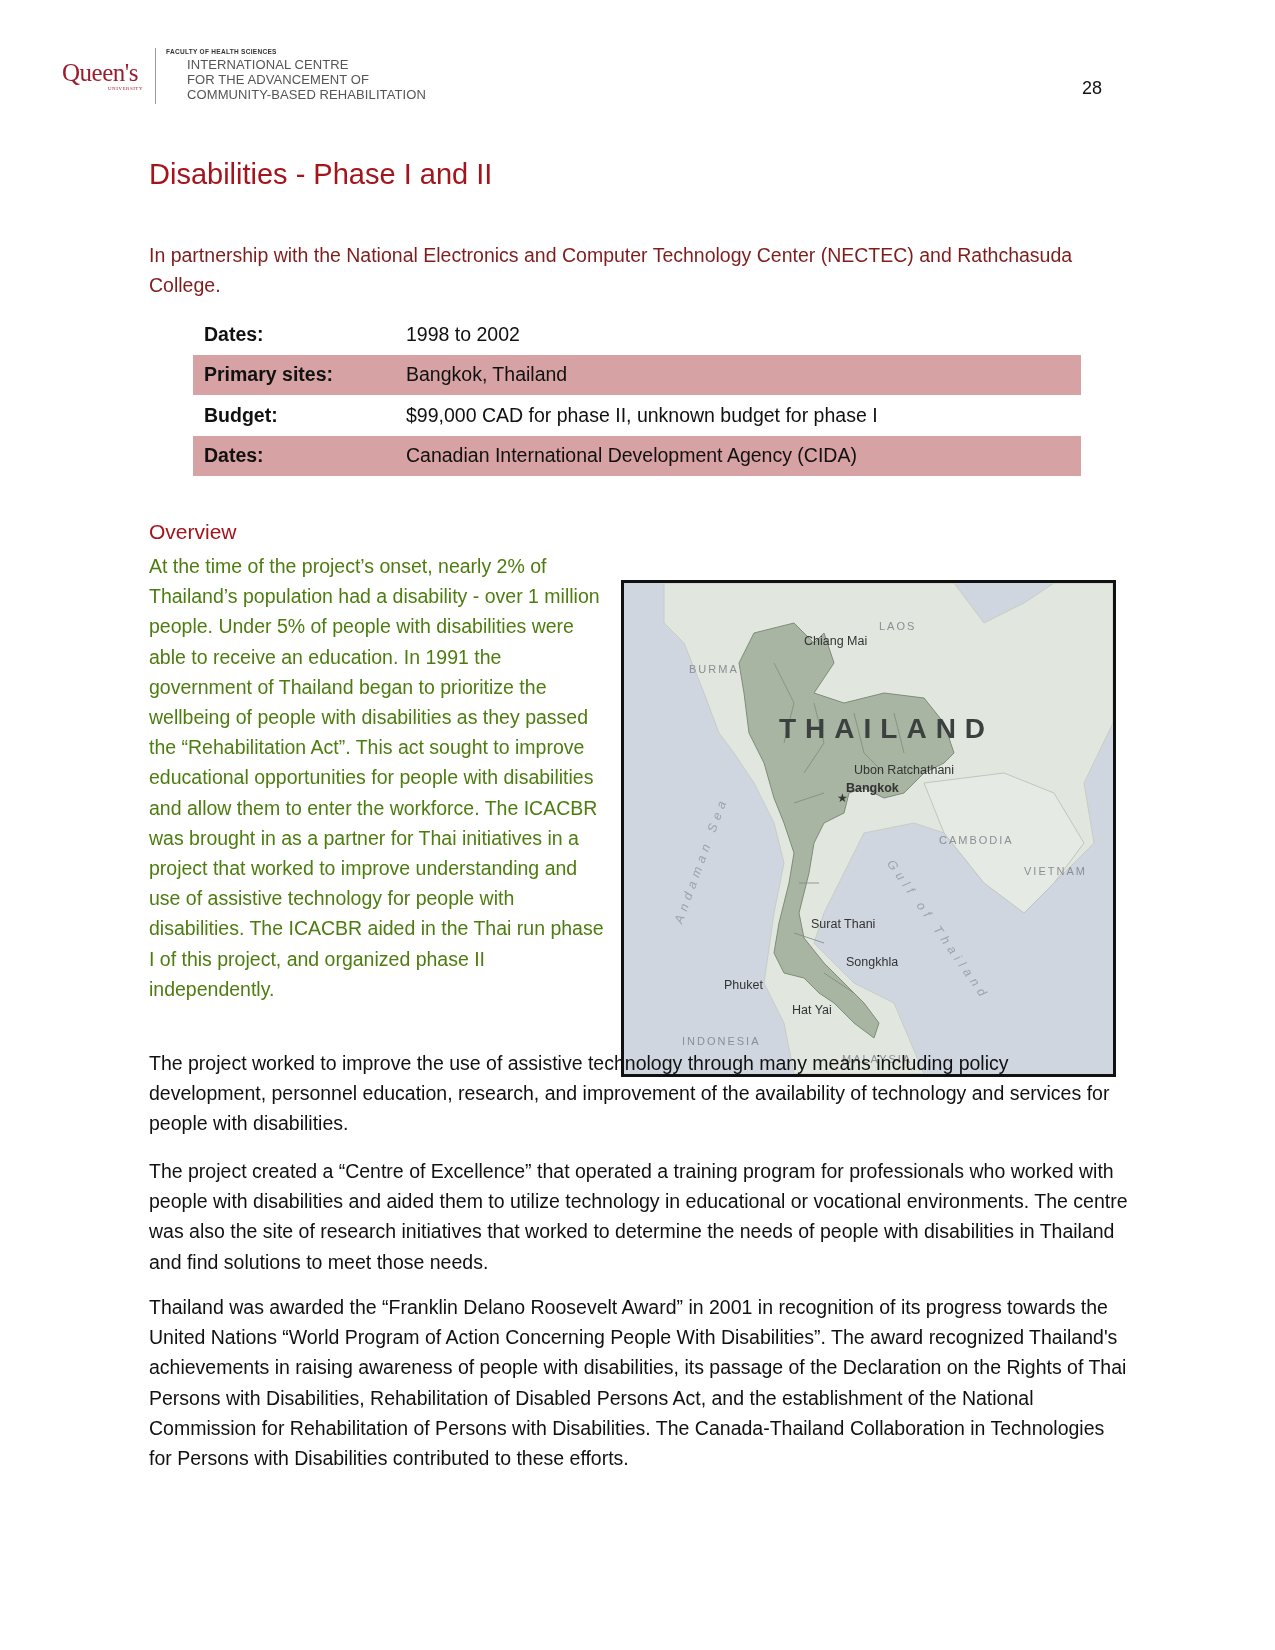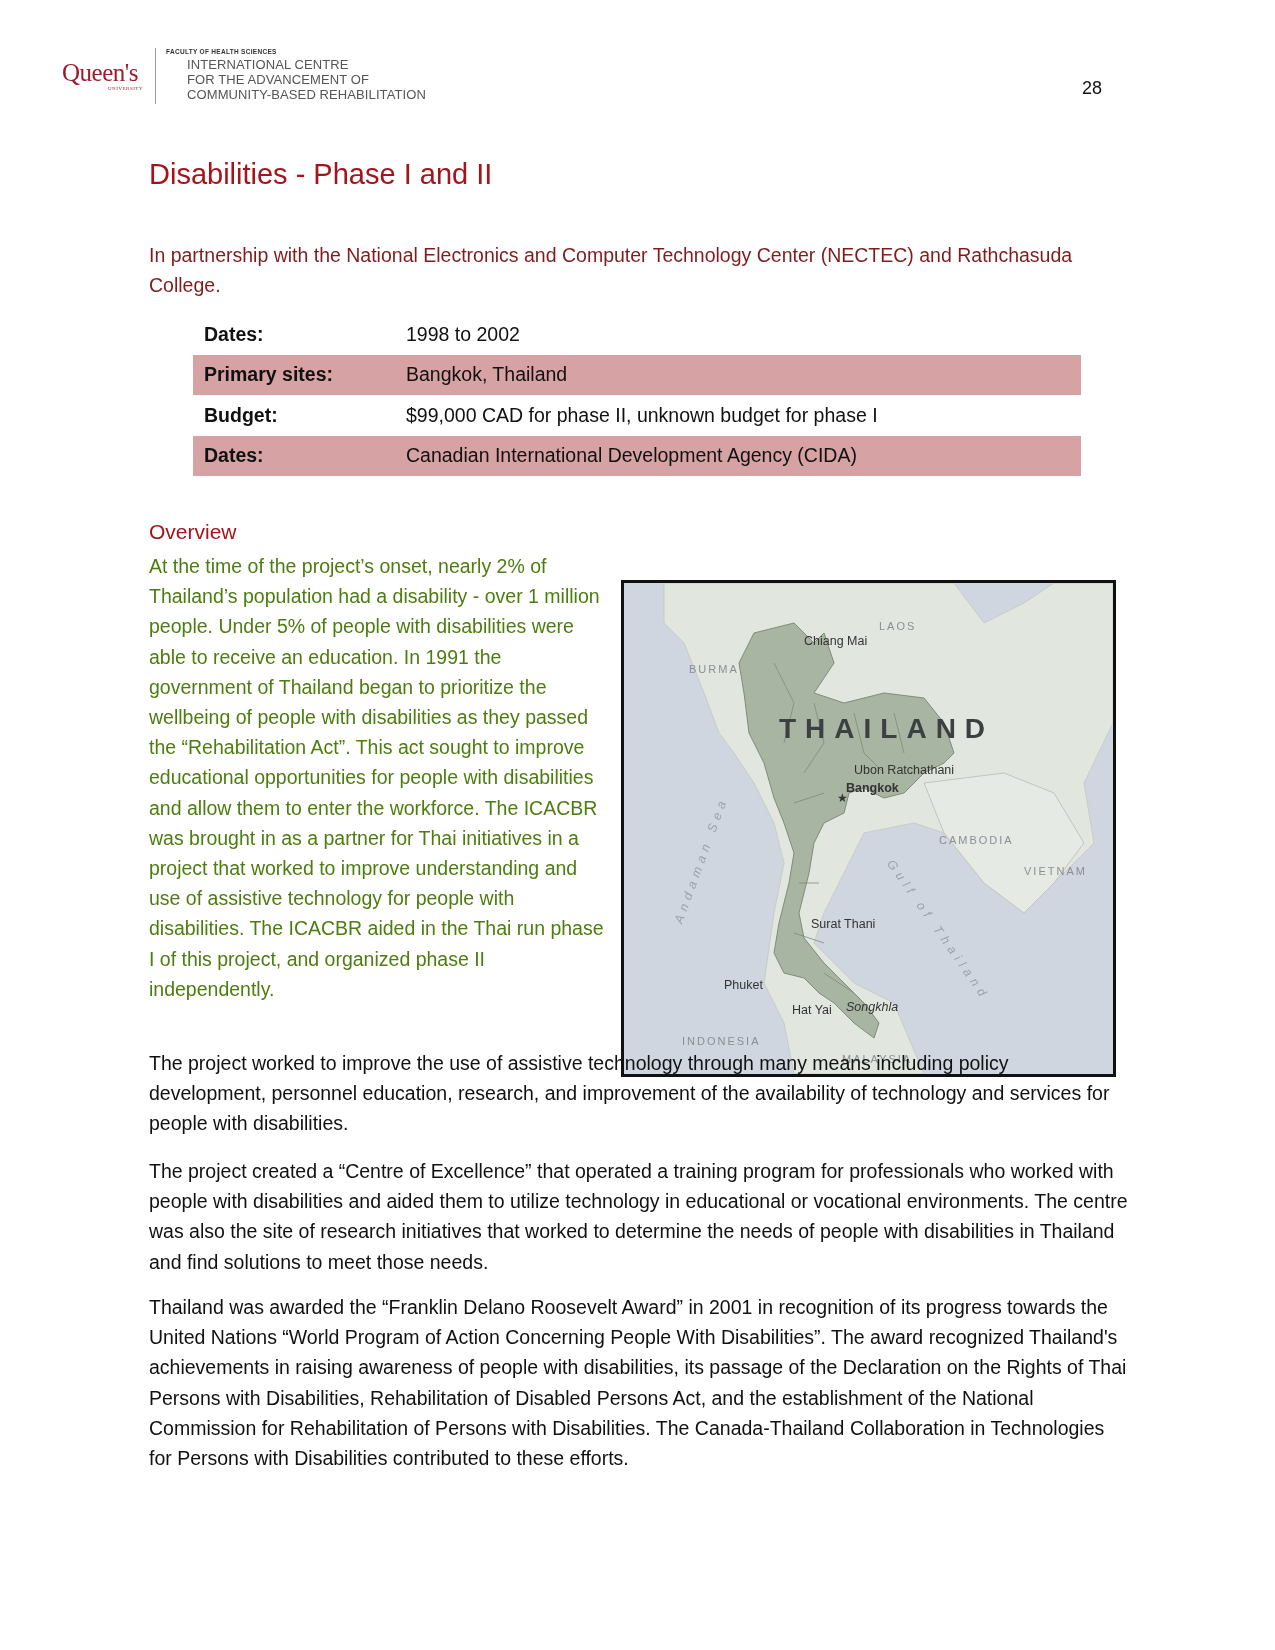--- a/index.html
+++ b/index.html
@@ -109,21 +109,21 @@
   <span class="map-label map-country" style="left:218px; top:470px;">MALAYSIA</span>
 
   <span class="map-label map-big" style="left:155px; top:130px;">THAILAND</span>
 
   <span class="map-label map-city" style="left:180px; top:51px;">Chiang Mai</span>
   <span class="map-label map-city" style="left:230px; top:180px;">Ubon Ratchathani</span>
   <span class="map-label map-city" style="left:222px; top:198px; font-weight:bold;">Bangkok</span>
   <span class="map-label" style="left:213px; top:208px; font-size:12px;">★</span>
   <span class="map-label map-city" style="left:187px; top:334px;">Surat Thani</span>
   <span class="map-label map-city" style="left:100px; top:395px;">Phuket</span>
-  <span class="map-label map-city" style="left:222px; top:417px;font-style:italic;">Songkhla</span>
+  <span class="map-label map-city" style="left:222px; top:372px;">Songkhla</span>
   <span class="map-label map-city" style="left:168px; top:420px;">Hat Yai</span>
 
   <span class="map-label map-sea" style="left:10px; top:270px; transform: rotate(-70deg);">Andaman Sea</span>
   <span class="map-label map-sea" style="left:230px; top:340px; transform: rotate(55deg);">Gulf of Thailand</span>
 </div>
 
 <div class="abs para p1">
   <span>The project worked to improve the use of assistive technology through many means including policy development, personnel education, research, and improvement of the availability of technology and services for people with disabilities.</span>
 </div>
 <div class="abs para p2">The project created a “Centre of Excellence” that operated a training program for professionals who worked with people with disabilities and aided them to utilize technology in educational or vocational environments. The centre was also the site of research initiatives that worked to determine the needs of people with disabilities in Thailand and find solutions to meet those needs.</div>

